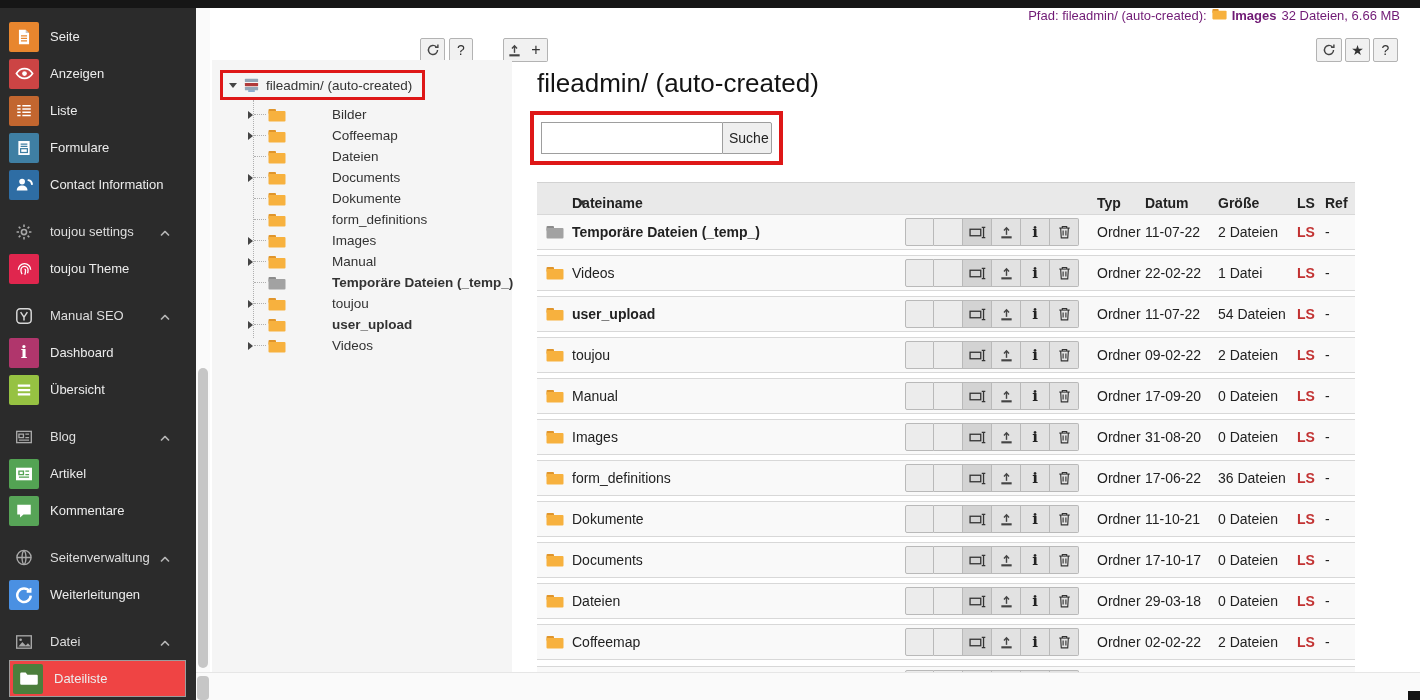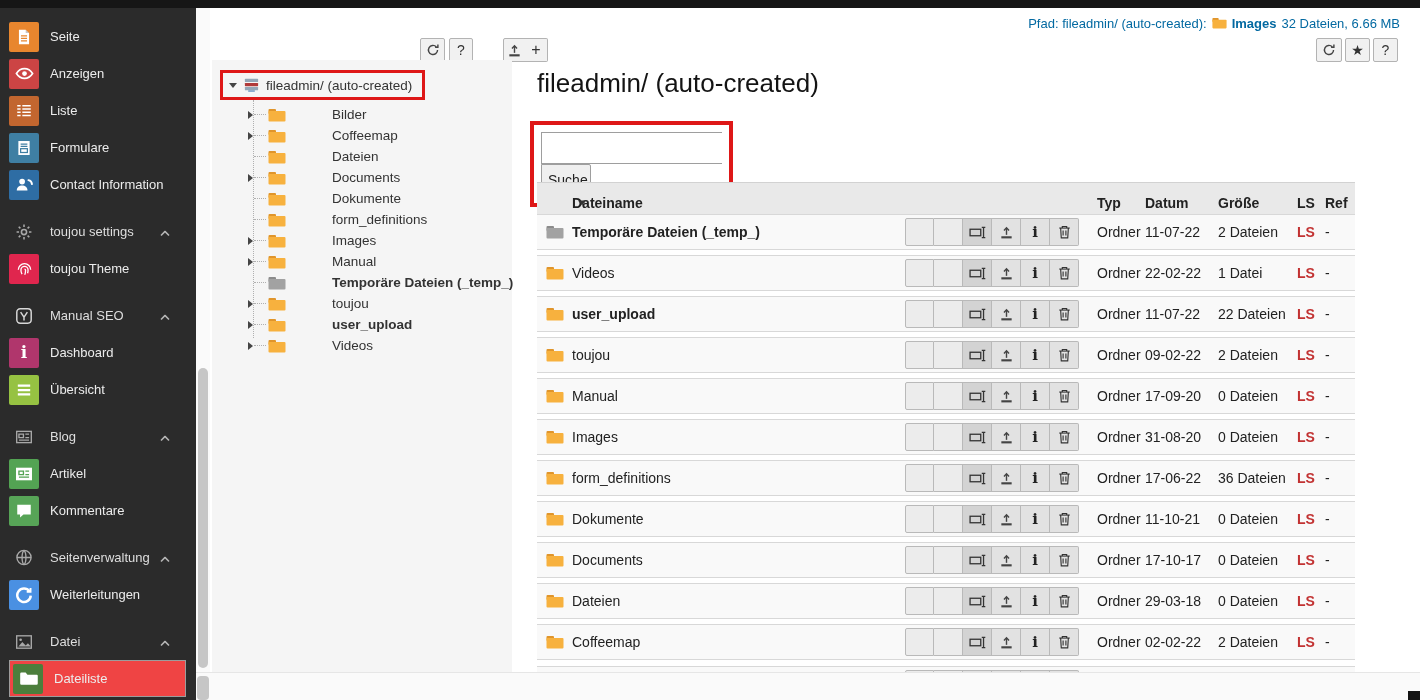--- a/index.html
+++ b/index.html
@@ -31,22 +31,22 @@
   #menuscroll .thumb{position:absolute;left:2px;top:360px;width:10px;height:300px;
                      background:#c6c6c6;border-radius:5px;}
   #bottomstrip{position:absolute;left:196px;top:672px;width:1224px;height:28px;background:#fafafa;
                border-top:1px solid #e6e6e6;box-sizing:border-box;}
   #bottomthumb{position:absolute;left:197px;top:676px;width:12px;height:24px;background:#c6c6c6;
                border-radius:4px;}
   #corner{position:absolute;left:1408px;top:691px;width:12px;height:9px;background:#141414;}
 
   
   #pathbar{position:absolute;left:210px;top:8px;right:0;height:30px;background:#fff;display:flex;
-           justify-content:flex-end;align-items:center;padding-right:20px;font-size:13px;
-           color:#0369a1;gap:5px;}
+           justify-content:flex-end;align-items:flex-start;padding-right:20px;font-size:13px;
+           color:#701a75;gap:5px;}
   #pathbar b{font-weight:bold;}
 
   
   .dbtn{position:absolute;height:24px;background:#f1f1f1;border:1px solid #b3b3b3;border-radius:2px;
         display:flex;align-items:center;justify-content:center;font-size:14px;color:#333;
         box-sizing:border-box;cursor:pointer;}
   #btn-tree-refresh{left:420px;top:38px;width:25px;}
   #btn-tree-help{left:449px;top:38px;width:24px;}
   #btn-upload{left:503px;top:38px;width:23px;border-radius:2px 0 0 2px;}
   #btn-new{left:525px;top:38px;width:23px;border-left:none;border-radius:0 2px 2px 0;font-size:16px;}
@@ -72,21 +72,21 @@
   
   .caret-down{width:0;height:0;border-left:4px solid transparent;border-right:4px solid transparent;
               border-top:5px solid #444;}
   .caret-right{width:0;height:0;border-top:4px solid transparent;border-bottom:4px solid transparent;
                border-left:5px solid #444;}
   .sort-caret{display:inline-block;width:0;height:0;border-left:4px solid transparent;
               border-right:4px solid transparent;border-top:5px solid #333;margin-left:6px;}
 
   
   #content-title{position:absolute;left:537px;top:68px;font-size:26px;color:#141414;font-weight:400;}
-  #searchbox{position:absolute;left:530px;top:121px;border:4px solid #de1717;padding:7px;display:flex;flex-direction:column;}
+  #searchbox{position:absolute;left:530px;top:111px;border:4px solid #de1717;padding:7px;display:flex;}
   #search-input{width:181px;height:32px;border:1px solid #9e9e9e;border-right:none;box-sizing:border-box;
                 padding:0 8px;font-size:14px;font-family:"Liberation Sans",sans-serif;outline:none;}
   #search-button{width:50px;height:32px;background:#efefef;border:1px solid #9e9e9e;font-size:14px;
                  color:#222;font-family:"Liberation Sans",sans-serif;cursor:pointer;border-radius:0 2px 2px 0;}
 
   
   .thead{position:absolute;left:537px;top:182px;width:818px;height:42px;background:#e9e9e9;
          border-top:1px solid #d2d2d2;border-bottom:1px solid #c9c9c9;box-sizing:border-box;
          font-weight:bold;font-size:14px;color:#222;}
   .thead span,.trow .colcell{position:absolute;top:50%;transform:translateY(-50%);white-space:nowrap;}
@@ -656,21 +656,21 @@
                 <path d="M1 3.5h12"></path>
                 <path d="M4.5 3.5V1.7h5v1.8"></path>
                 <path d="M2.6 3.5l.7 11.2h7.4l.7-11.2"></path>
                 <path d="M5.4 6.3v5.8M8.6 6.3v5.8"></path>
               </g>
             </svg>
           </div>
         </div>
         <span class="cell-typ colcell col-typ">Ordner</span>
         <span class="cell-datum colcell col-datum">11-07-22</span>
-        <span class="cell-groesse colcell col-groesse">22 Dateien</span>
+        <span class="cell-groesse colcell col-groesse">54 Dateien</span>
         <span class="cell-ls colcell col-ls">LS</span>
         <span class="cell-ref colcell col-ref">-</span>
       </div>
       <div class="trow" style="top: 337px;">
         <span class="cell-icon">
           <svg width="18" height="14" viewBox="0 0 18 14">
             <rect x="0.5" y="1" width="7.5" height="5" rx="1" fill="#e0952b"></rect>
             <rect x="0.5" y="3" width="17" height="10.5" rx="1" fill="#f7b13e"></rect>
           </svg>
         </span>

